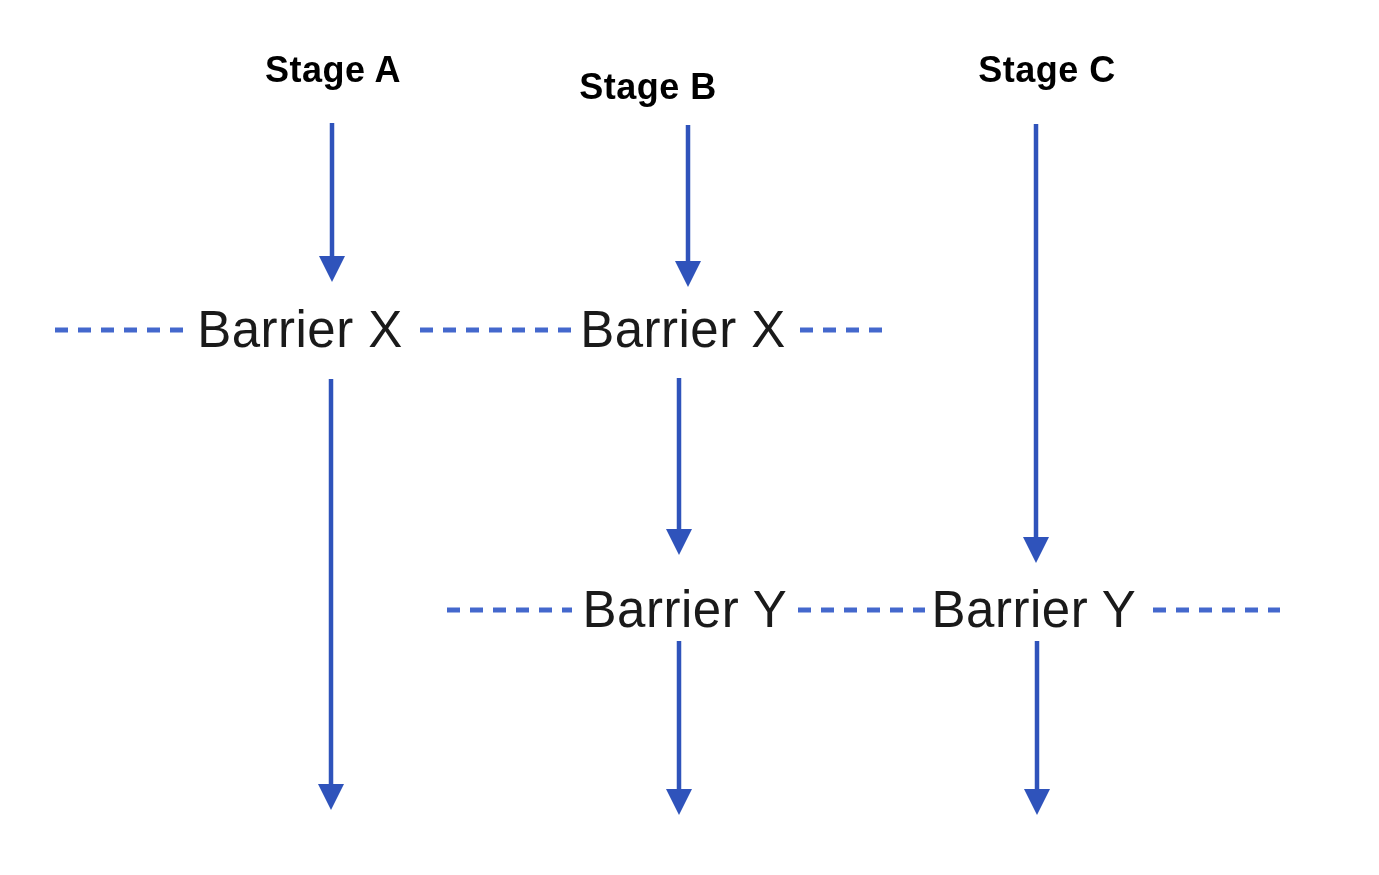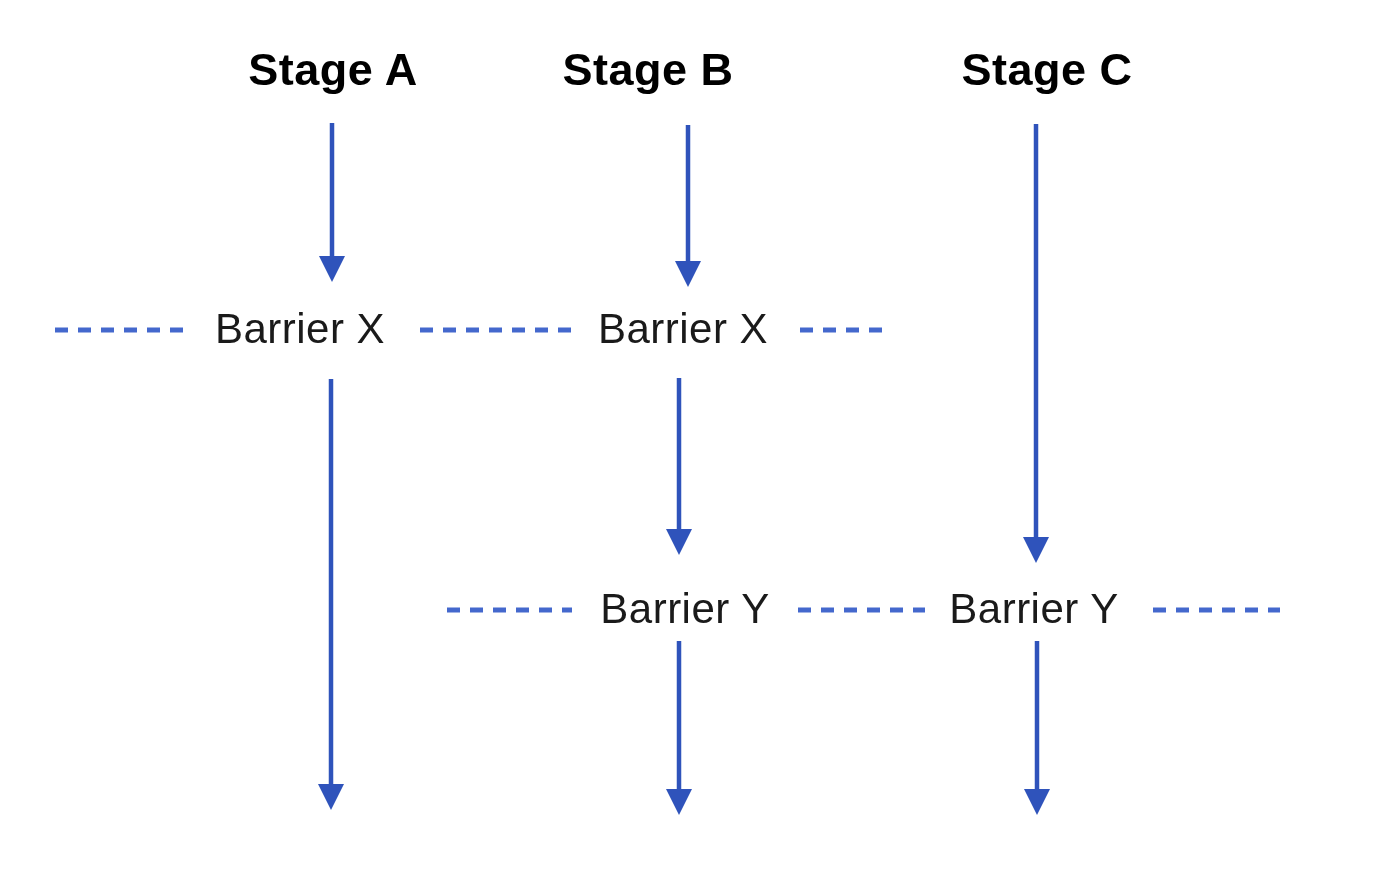--- a/index.html
+++ b/index.html
@@ -29,48 +29,48 @@
     width: 1379px;
     height: 875px;
   }
   .label {
     position: absolute;
     transform: translate(-50%, -50%);
     white-space: nowrap;
     user-select: none;
   }
   .stage-label {
-    font-size: 45px;
+    font-size: 36px;
     font-weight: 700;
     color: var(--heading-text);
     letter-spacing: 0.5px;
   }
   .barrier-label {
-    font-size: 42px;
+    font-size: 51px;
     font-weight: 400;
     color: var(--barrier-text);
     letter-spacing: 0.5px;
   }
   .arrow-line {
     stroke: var(--arrow);
     stroke-width: 4.5;
     stroke-linecap: butt;
   }
   .arrow-head {
     fill: var(--arrow);
   }
   .dash-line {
     stroke: var(--dash);
     stroke-width: 5;
     stroke-dasharray: 13 10;
     stroke-linecap: butt;
   }
   
   #stage-a-label   { left: 333px;  top: 70px; }
-  #stage-b-label   { left: 648px;  top: 70px; }
+  #stage-b-label   { left: 648px;  top: 87px; }
   #stage-c-label   { left: 1047px; top: 70px; }
   #barrier-x-1     { left: 300px;  top: 329px; }
   #barrier-x-2     { left: 683px;  top: 329px; }
   #barrier-y-1     { left: 685px;  top: 609px; }
   #barrier-y-2     { left: 1034px; top: 609px; }
 </style>
 </head>
 <body>
 
 <div class="canvas">

